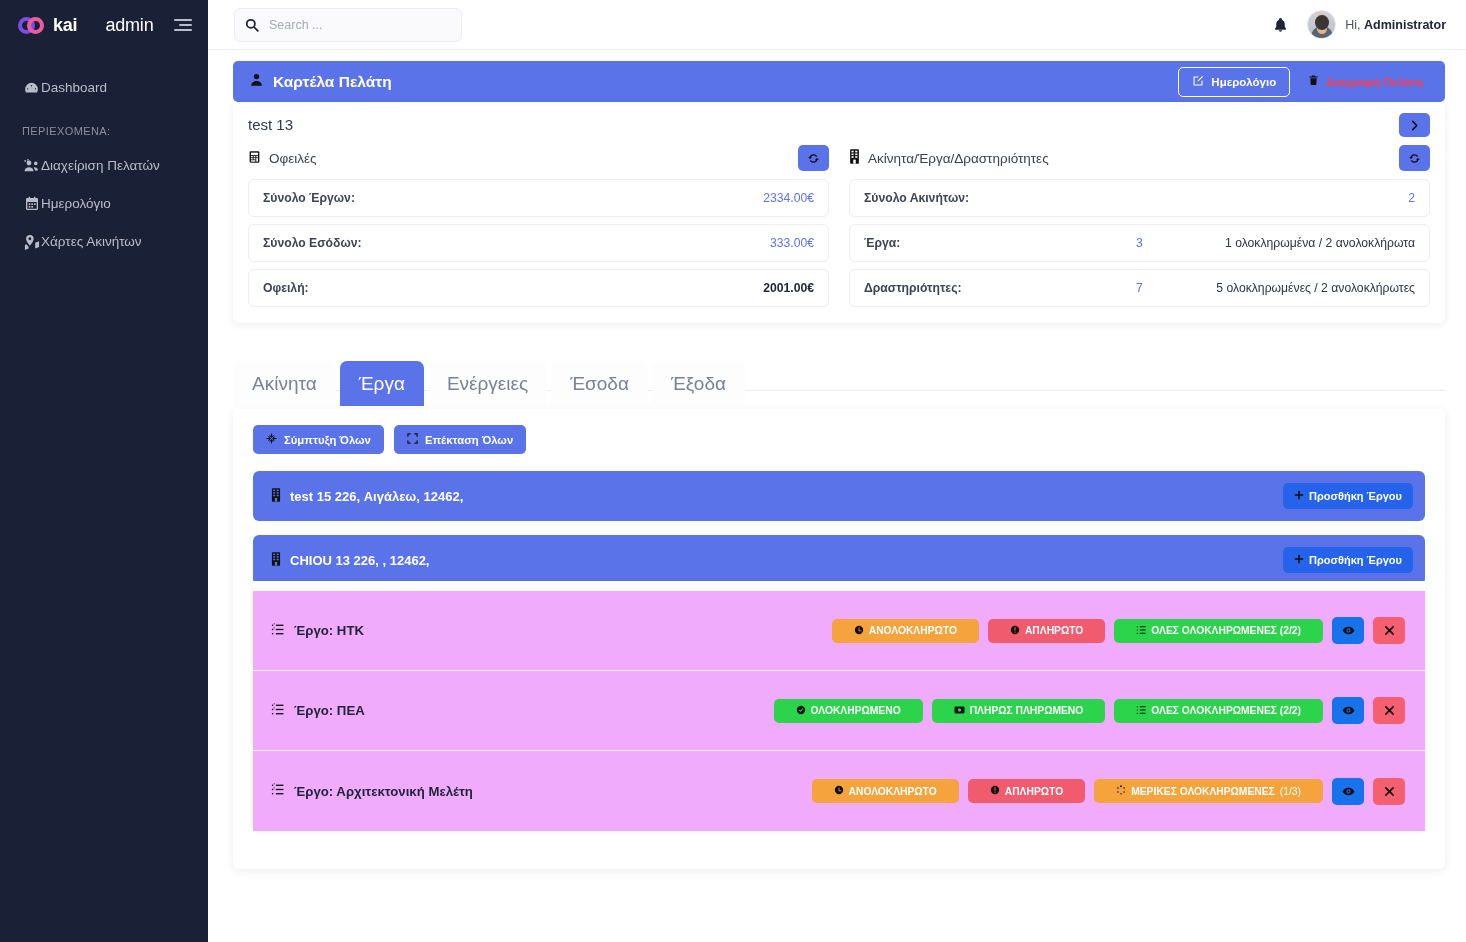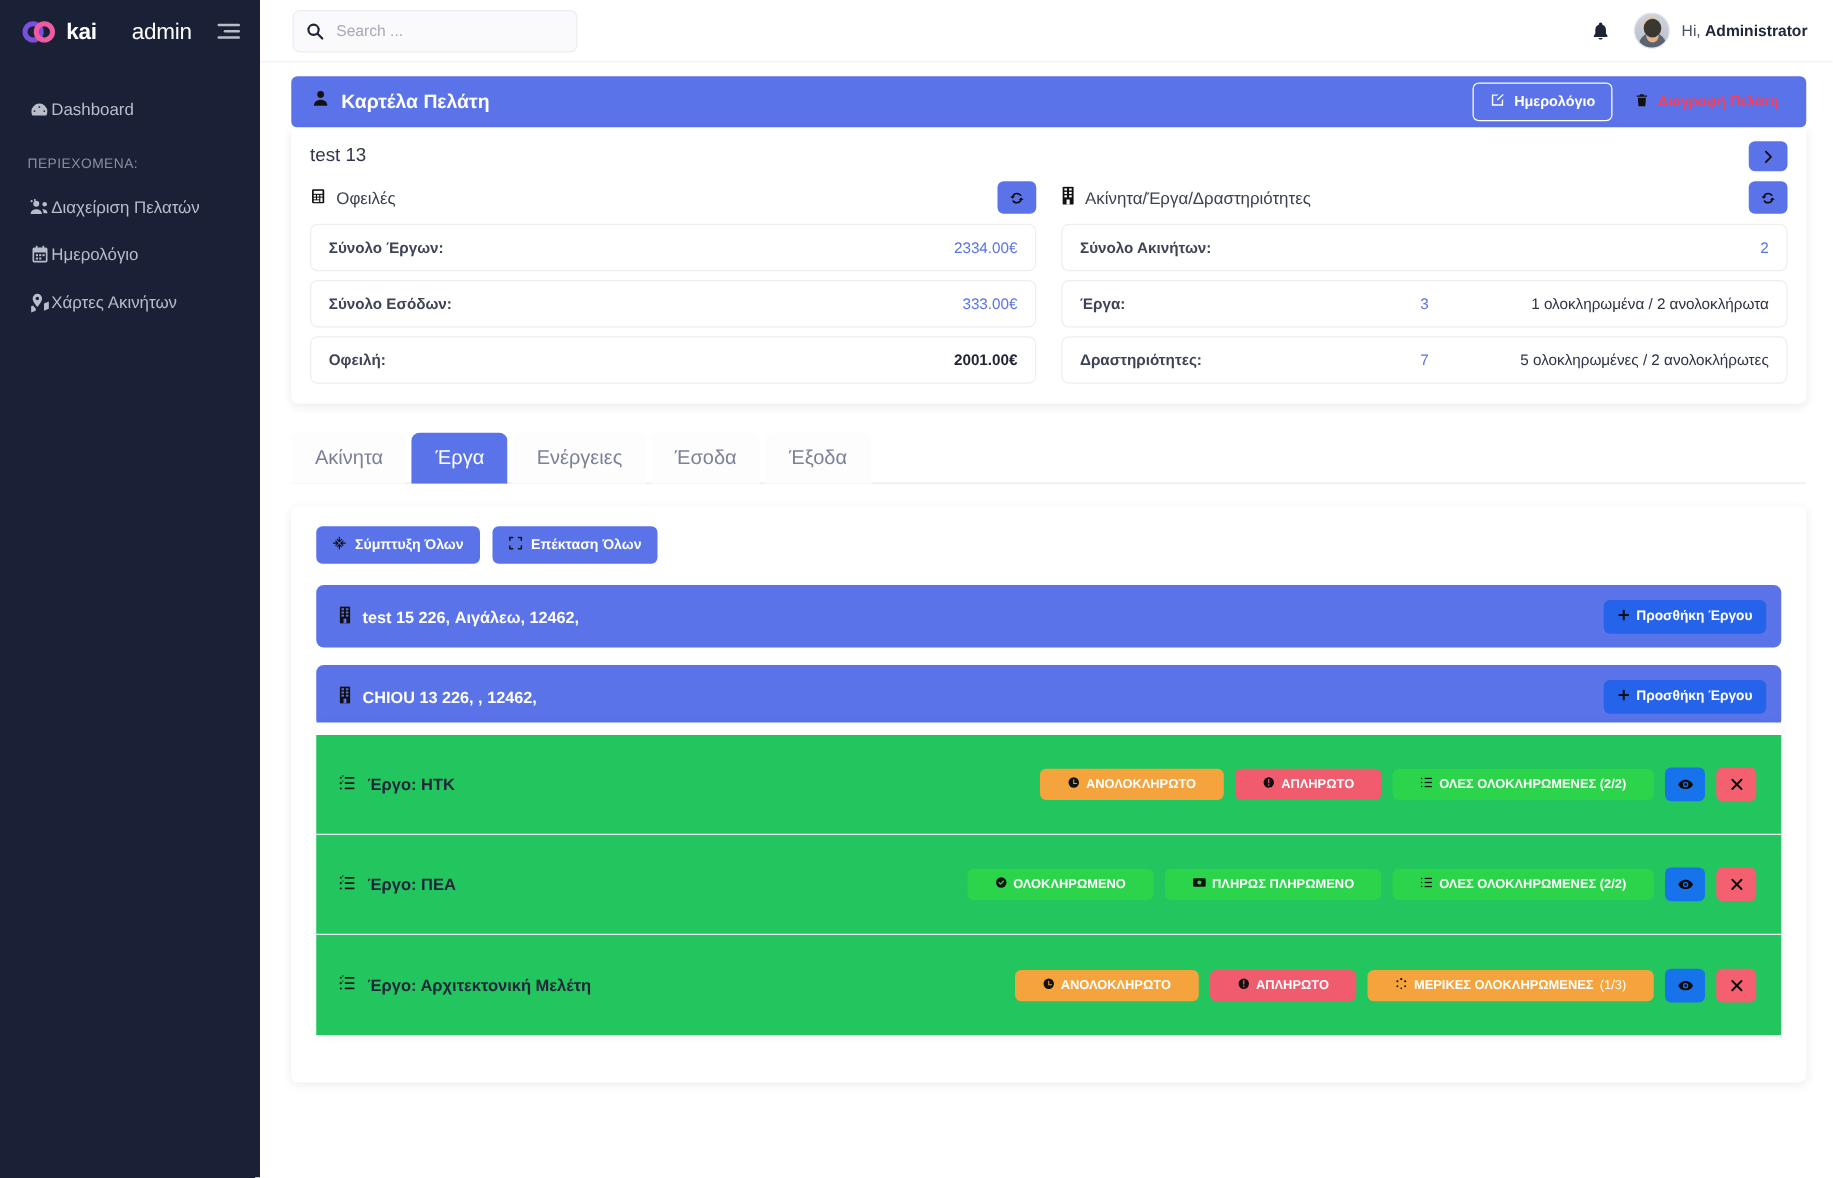--- a/index.html
+++ b/index.html
@@ -140,23 +140,23 @@
   .stat-row:last-child { margin-bottom: 0; }
   .stat-label { color: #3e4356; font-weight: 700; }
   .stat-val-blue { color: #5b73e8; margin-left: auto; }
   .stat-val-dark { color: #1f2435; font-weight: 700; margin-left: auto; }
   .stat-mid { position: absolute; left: 50%; transform: translateX(-50%); color: #5b73e8; }
   .stat-right { margin-left: auto; color: #2d3345; }
 
   
   .tabs-wrap { margin: 22px 21px 0 25px; border-bottom: 1px solid #e9ebf1; display: flex; gap: 4px; }
   .tab {
-    padding: 11px 18px; font-size: 16px; color: #7b8196; cursor: pointer;
+    padding: 11px 18px; font-size: 19px; color: #7b8196; cursor: pointer;
     background: #fdfdfe; border-radius: 7px 7px 0 0; border: 1px solid transparent;
-    border-bottom: none; position: relative; top: 1px;
+    border-bottom: none; position: relative; top: 16px;
   }
   .tab.active { background: #5b73e8; color: #fff; font-weight: 400; }
 
   
   .panel {
     margin: 18px 21px 0 25px; background: #fff; border-radius: 6px;
     box-shadow: 0 2px 8px rgba(40,50,90,.09); padding: 16px 20px 24px 20px;
   }
   .panel-tools { display: flex; gap: 10px; margin-bottom: 17px; }
   .tool-btn {
@@ -175,21 +175,21 @@
     font-size: 11px; font-weight: 700; padding: 7px 11px; cursor: pointer;
     display: flex; align-items: center; gap: 5px; font-family: inherit;
   }
   .proj-list {
     background: #fff; border-radius: 0 0 8px 8px; padding: 10px 0 0 0;
     box-shadow: 0 1px 6px rgba(40,50,90,.07); margin-top: -4px;
   }
   .proj-row {
     display: flex; align-items: center; justify-content: space-between;
     padding: 0 20px 0 18px; height: 80px; border-bottom: 1px solid #eef0f4;
-    background: #22c55e;
+    background: #f0abfc;
   }
   .proj-row:last-child { border-bottom: 0; }
   .proj-name { display: flex; align-items: center; gap: 10px; font-size: 13.2px; font-weight: 700; color: #20263a; }
   .badges { display: flex; align-items: center; gap: 9px; }
   .badge {
     border-radius: 5px; font-size: 10.3px; font-weight: 700; color: #fff;
     padding: 6px 22px; display: flex; align-items: center; gap: 5px; white-space: nowrap;
   }
   .badge.orange { background: #f5a33c; }
   .badge.red { background: #f15b6e; }

